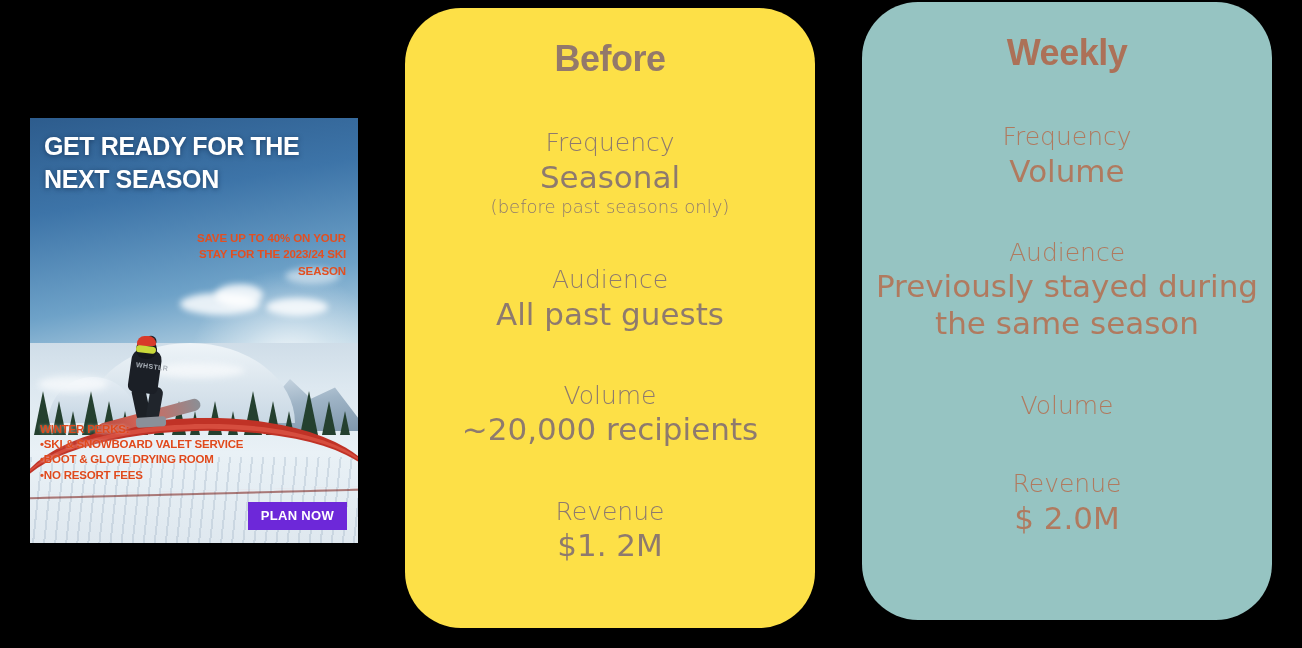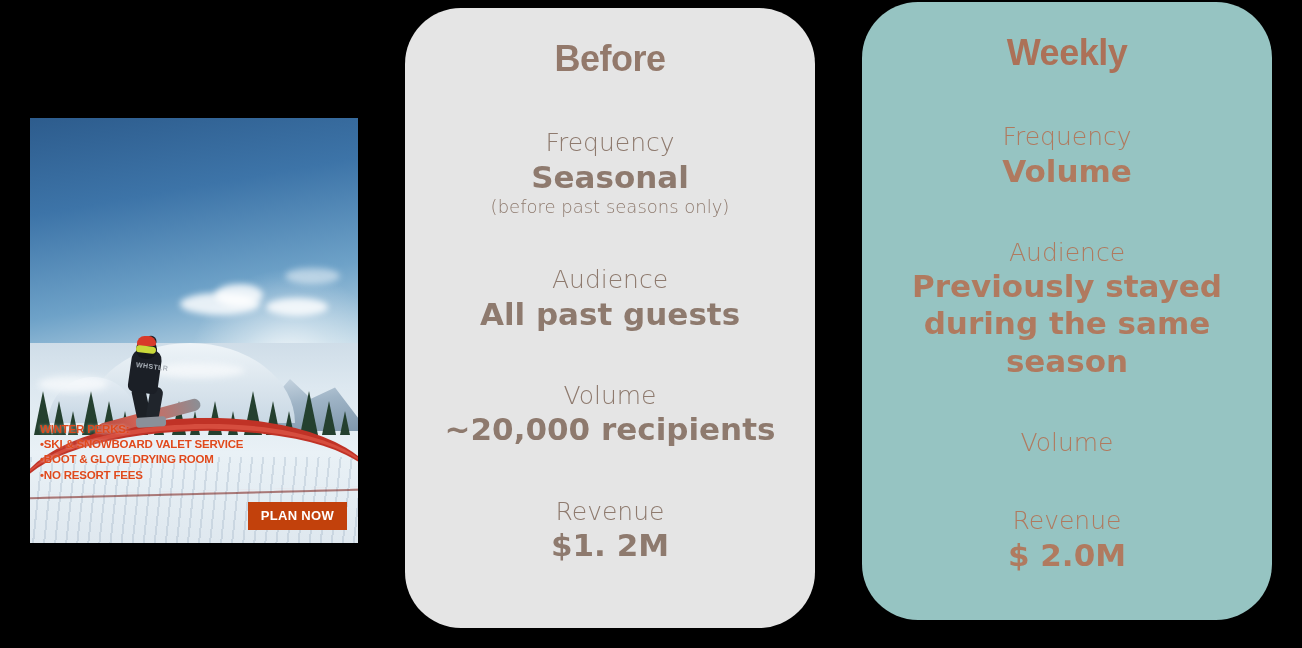--- a/index.html
+++ b/index.html
@@ -230,42 +230,42 @@
     font-size: 11.5px;
     line-height: 1.33;
     color: #e0491c;
     letter-spacing: -0.2px;
     text-shadow: 0 0 3px rgba(255,255,255,0.55);
   }
   .ad-perks .perk::before { content: "\2022 "; }
   .ad-cta {
     position: absolute;
     right: 11px; bottom: 13px;
-    background: #c2410c;
+    background: #6d28d9;
     color: #ffffff;
     font-family: "Liberation Sans", sans-serif;
     font-weight: bold;
     font-size: 13px;
     letter-spacing: 0.3px;
     padding: 6px 13px 7px;
   }
 
   
   .card {
     position: absolute;
     border-radius: 56px;
     box-sizing: border-box;
     padding-top: 30px;
     text-align: center;
     font-family: "DejaVu Sans", sans-serif;
   }
   #card-before {
     left: 405px; top: 8px;
     width: 410px; height: 620px;
-    background: #e5e5e5;
+    background: #fde047;
   }
   #card-after {
     left: 862px; top: 2px;
     width: 410px; height: 618px;
     background: #96c4c2;
   }
   .card-title {
     font-family: "Liberation Sans", sans-serif;
     font-weight: bold;
     font-size: 36px;
@@ -277,21 +277,21 @@
 
   .metric { margin-bottom: 22px; margin-top: 48px; }
   .metric-label {
     font-size: 25px;
     line-height: 1.22;
     font-weight: 300;
   }
   .metric-value {
     font-size: 31px;
     line-height: 1.20;
-    font-weight: 700;
+    font-weight: 400;
   }
   .metric-note {
     font-size: 18px;
     line-height: 1.2;
     font-weight: 300;
   }
   #card-before .metric-label,
   #card-before .metric-value,
   #card-before .metric-note { color: #8e7a6e; }
   #card-after .metric-label,
@@ -356,20 +356,22 @@
     <div class="r-leg-b"></div>
     <div class="r-boot"></div>
     <div class="r-body"></div>
     <div class="r-arm"></div>
     <div class="r-head"></div>
     <div class="r-helmet"></div>
     <div class="r-goggle"></div>
     <div class="r-logo">WHSTLR</div>
   </div>
 
+  <div class="ad-headline">GET READY FOR THE NEXT SEASON</div>
+  <div class="ad-sub">SAVE UP TO 40% ON YOUR STAY FOR THE 2023/24 SKI SEASON</div>
 
   <div class="ad-perks">
     <div>WINTER PERKS:</div>
     <div class="perk">SKI &amp; SNOWBOARD VALET SERVICE</div>
     <div class="perk">BOOT &amp; GLOVE DRYING ROOM</div>
     <div class="perk">NO RESORT FEES</div>
   </div>
 
   <div class="ad-cta">PLAN NOW</div>
 </div>

